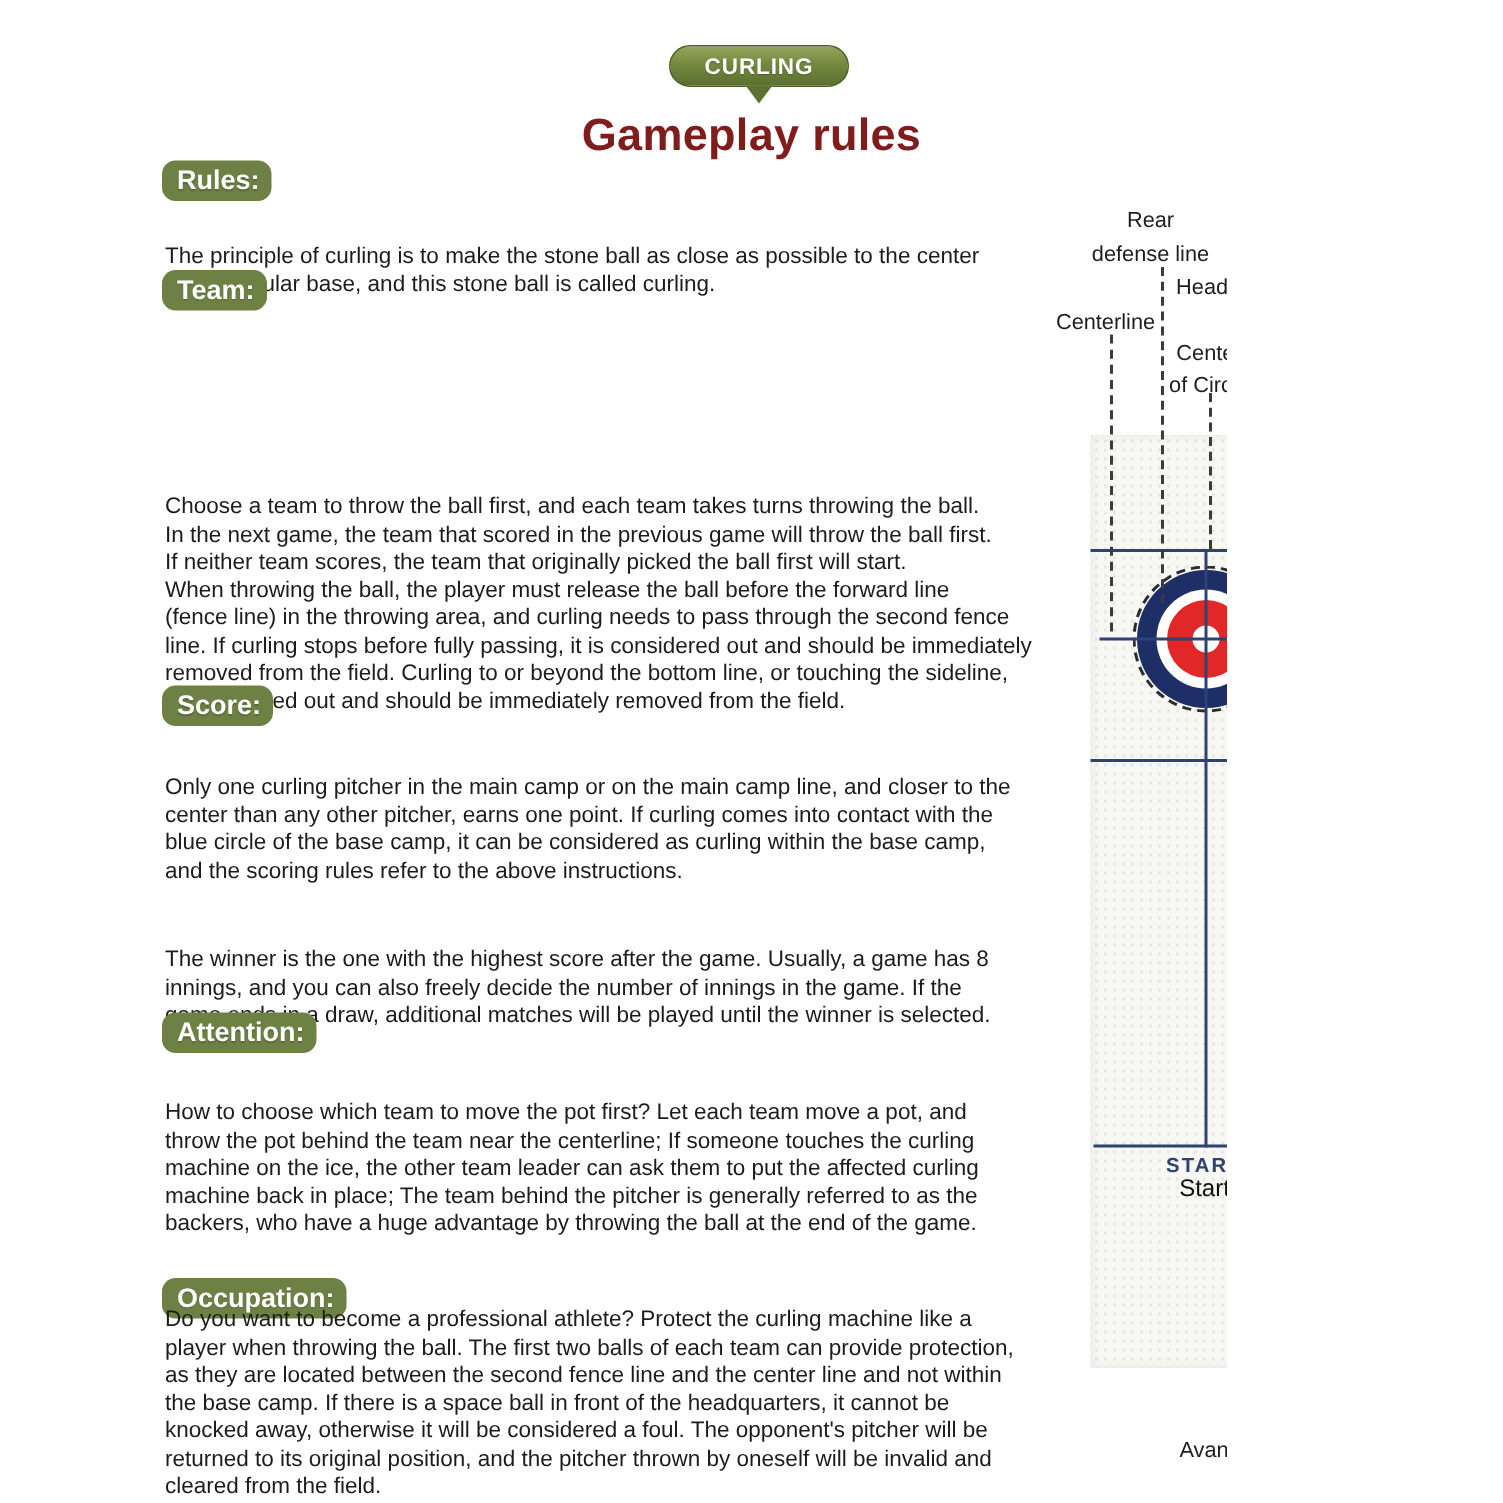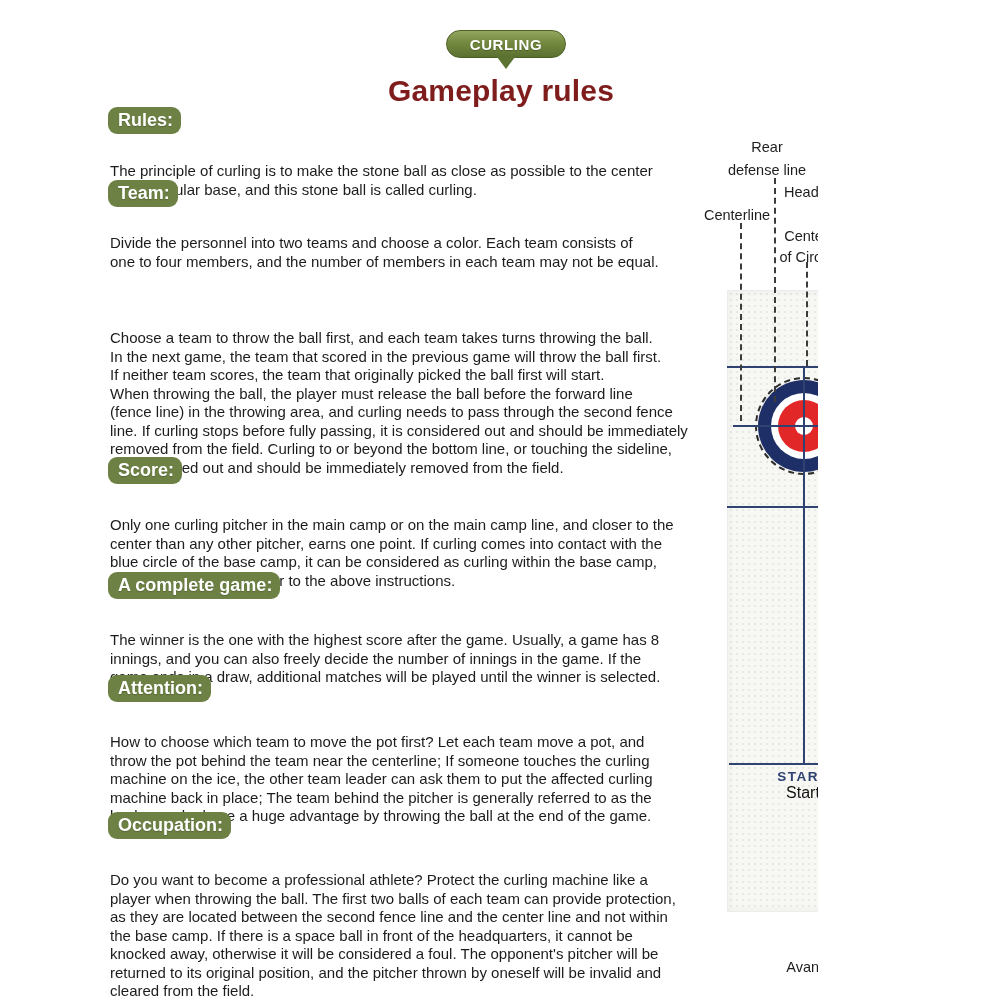--- a/index.html
+++ b/index.html
@@ -113,51 +113,48 @@
     <span>CURLING</span>
   </div>
   <div class="badge-tail"></div>
   <h1 class="title">Gameplay rules</h1>
 
   <div class="sec-badge" style="top:107px">Rules:</div>
   <p class="sec-text" style="top:135px">The principle of curling is to make the stone ball as close as possible to the center
 of the circular base, and this stone ball is called curling.</p>
 
   <div class="sec-badge" style="top:180px">Team:</div>
-  <p class="sec-text" style="top:207px">Divide the personnel into two teams and choose a color. Each team consists of
-one to four members, and the number of members in each team may not be equal.</p>
 
   <p class="sec-text" style="top:302px">Choose a team to throw the ball first, and each team takes turns throwing the ball.
 In the next game, the team that scored in the previous game will throw the ball first.
 If neither team scores, the team that originally picked the ball first will start.
 When throwing the ball, the player must release the ball before the forward line
 (fence line) in the throwing area, and curling needs to pass through the second fence
 line. If curling stops before fully passing, it is considered out and should be immediately
 removed from the field. Curling to or beyond the bottom line, or touching the sideline,
 is considered out and should be immediately removed from the field.</p>
 
   <div class="sec-badge" style="top:457px">Score:</div>
   <p class="sec-text" style="top:489px">Only one curling pitcher in the main camp or on the main camp line, and closer to the
 center than any other pitcher, earns one point. If curling comes into contact with the
 blue circle of the base camp, it can be considered as curling within the base camp,
 and the scoring rules refer to the above instructions.</p>
 
-  <div class="sec-badge" style="top:572px">A complete game:</div>
   <p class="sec-text" style="top:604px">The winner is the one with the highest score after the game. Usually, a game has 8
 innings, and you can also freely decide the number of innings in the game. If the
 game ends in a draw, additional matches will be played until the winner is selected.</p>
 
   <div class="sec-badge" style="top:675px">Attention:</div>
   <p class="sec-text" style="top:706px">How to choose which team to move the pot first? Let each team move a pot, and
 throw the pot behind the team near the centerline; If someone touches the curling
 machine on the ice, the other team leader can ask them to put the affected curling
 machine back in place; The team behind the pitcher is generally referred to as the
 backers, who have a huge advantage by throwing the ball at the end of the game.</p>
 
-  <div class="sec-badge" style="top:812px">Occupation:</div>
+  <div class="sec-badge" style="top:852px">Occupation:</div>
   <p class="sec-text" style="top:844px">Do you want to become a professional athlete? Protect the curling machine like a
 player when throwing the ball. The first two balls of each team can provide protection,
 as they are located between the second fence line and the center line and not within
 the base camp. If there is a space ball in front of the headquarters, it cannot be
 knocked away, otherwise it will be considered a foul. The opponent's pitcher will be
 returned to its original position, and the pitcher thrown by oneself will be invalid and
 cleared from the field.</p>
 
   <div class="field"></div>
 

